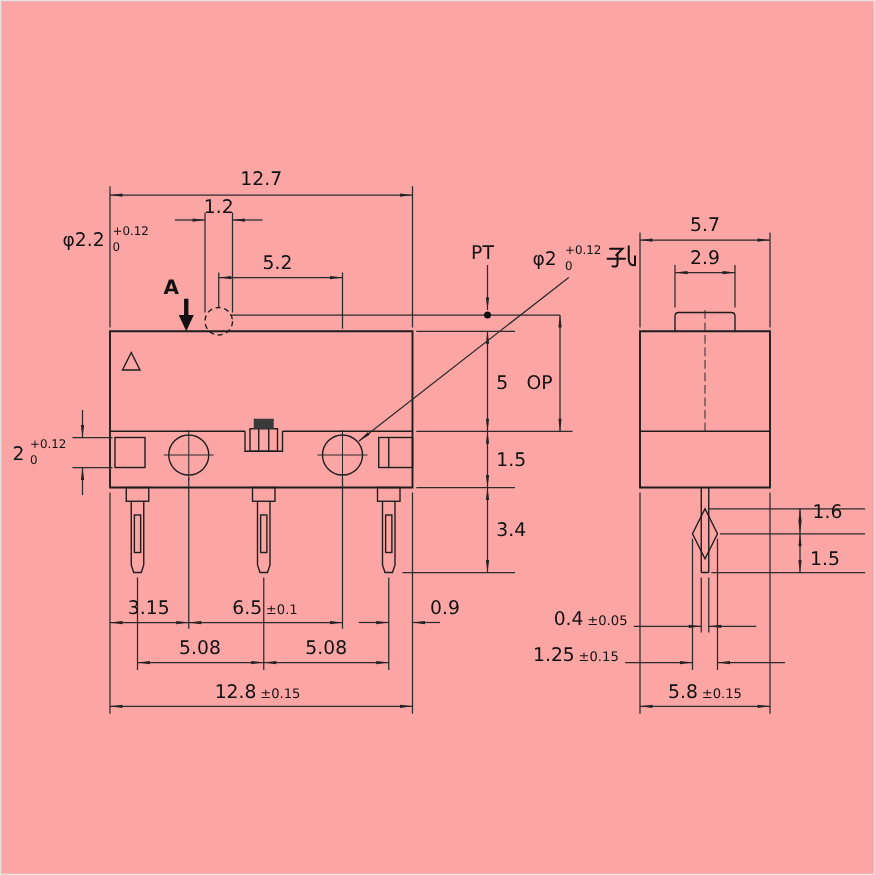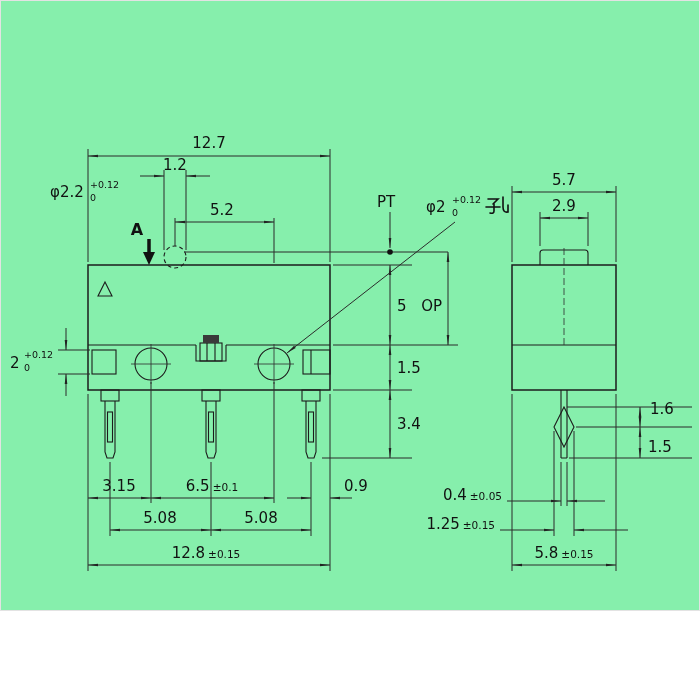--- a/index.html
+++ b/index.html
@@ -1,17 +1,17 @@
 <!DOCTYPE html>
 <html><head>
 <meta charset="utf-8">
 <style>
   html,body{margin:0;padding:0;background:#ffffff;}
   .canvas{
-    width:700px;height:611px;position:relative;background:#86efac;
+    width:700px;height:700px;position:relative;background:#fca5a5;
     outline:1px solid #e3e3e3;outline-offset:-1px;
     font-family:"DejaVu Sans", sans-serif;
   }
   svg{display:block;}
   
   .o  {fill:none;stroke:#1c1c1c;stroke-width:1.5;stroke-linejoin:miter;stroke-linecap:butt;}
   .o2 {fill:none;stroke:#1c1c1c;stroke-width:1.1;}
   
   .d  {fill:none;stroke:#2b2b2b;stroke-width:1;}
   .c  {fill:none;stroke:#2b2b2b;stroke-width:0.8;}

